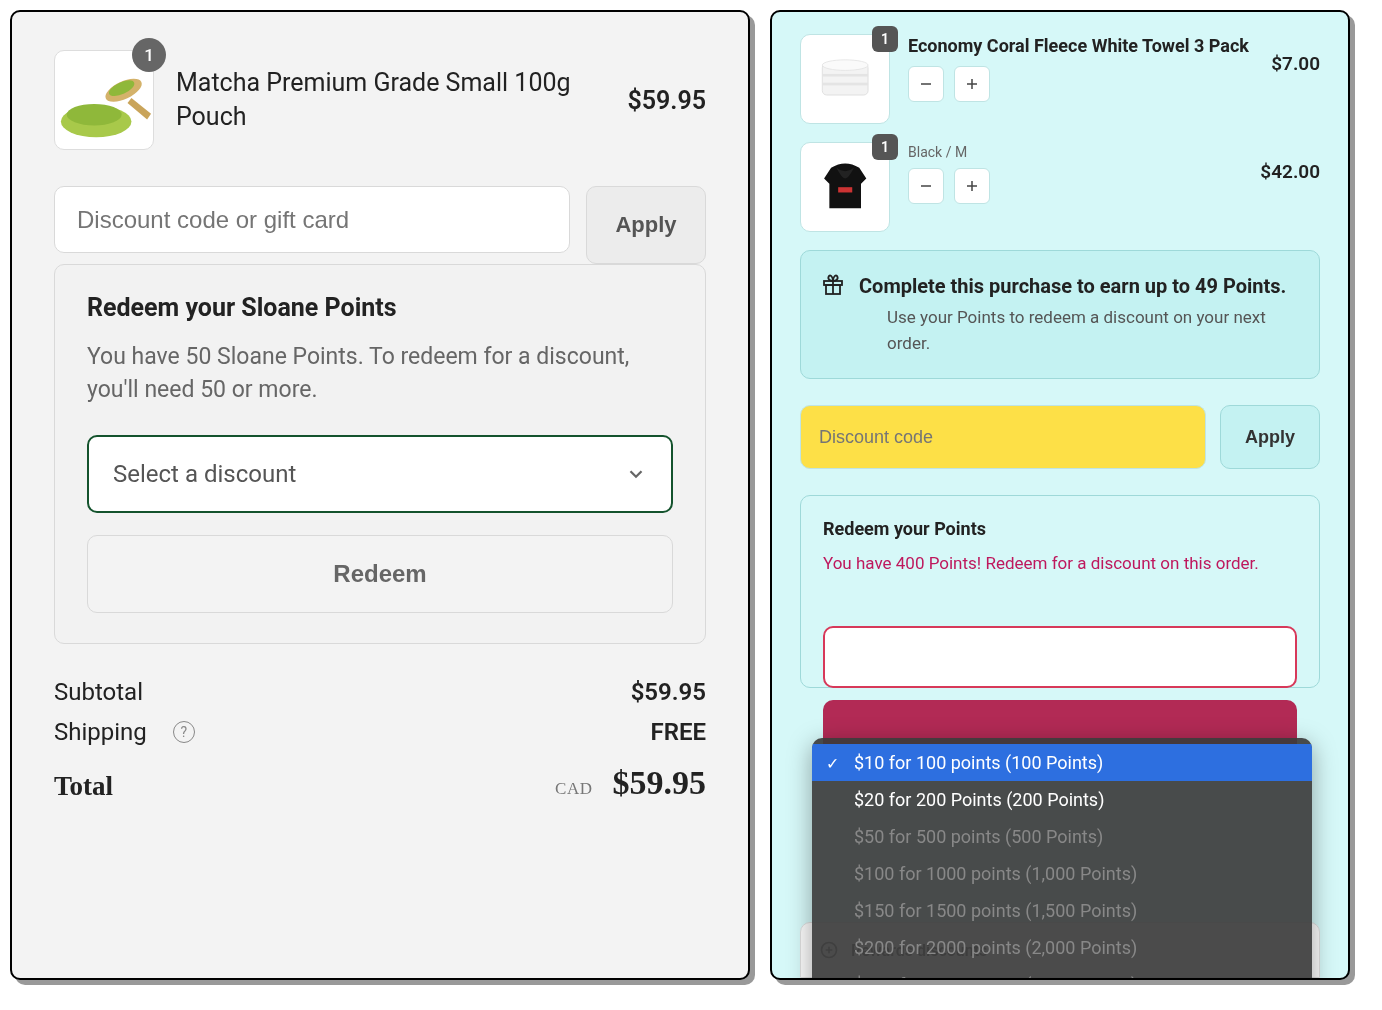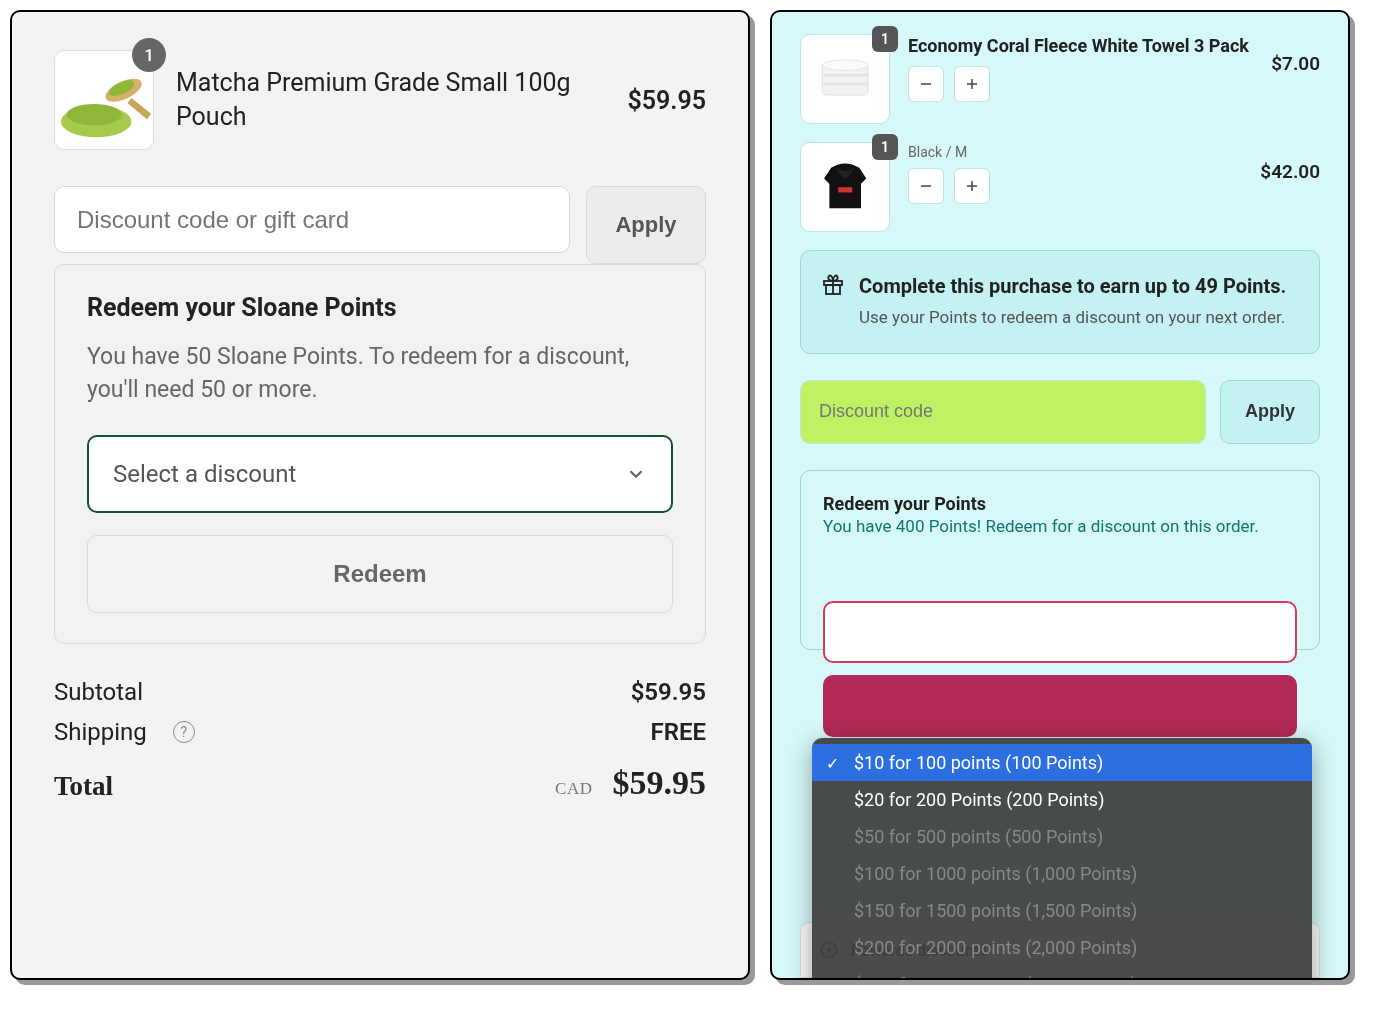--- a/index.html
+++ b/index.html
@@ -114,38 +114,38 @@
     cursor:pointer; font-size:20px; color:#444;
   }
   .item-price-r { font-size:19px; font-weight:600; padding-top:18px; }
 
   .earn-box-r {
     margin-top:18px; border:1px solid #9ed9d9; border-radius:10px;
     background:#c4f2f2; padding:20px 20px 22px; display:flex; gap:14px;
   }
   .gift-icon { width:24px; height:24px; flex-shrink:0; color:#222; margin-top:2px; }
   .earn-title-r { font-size:20px; font-weight:700; line-height:1.5; }
-  .earn-desc-r { font-size:17px; color:#555; line-height:1.5; margin-top:4px; }
+  .earn-desc-r { font-size:17px; color:#555; line-height:1.5; margin-top:4px;margin-left:28px; }
 
   .discount-row-r { display:flex; gap:14px; margin-top:26px; }
   .discount-input-r {
     flex:1; height:64px; border:1px solid #bfe4e4; border-radius:10px;
-    background:#bef264; padding:0 18px; font-size:18px; color:#777;
+    background:#fde047; padding:0 18px; font-size:18px; color:#777;
   }
   .apply-btn-r {
     width:100px; height:64px; border:1px solid #9ed9d9; border-radius:10px;
     background:#c4f2f2; font-size:18px; font-weight:600; color:#333; cursor:pointer;
   }
 
   .redeem-box-r {
     margin-top:26px; border:1px solid #9ed9d9; border-radius:10px;
     background:#d6f8f8; padding:22px 22px 110px; position:relative;
   }
   .redeem-title-r { font-size:18px; font-weight:700; }
-  .redeem-desc-r { font-size:17px; color:#0f766e; line-height:1.5; }
+  .redeem-desc-r { font-size:17px; color:#be185d; line-height:1.5; margin-top:12px; }
   .select-r-frame {
     position:absolute; left:22px; right:22px; top:130px; height:62px;
     border:2px solid #d7395a; border-radius:10px; background:#fff;
   }
   .redeem-btn-r-frame {
     position:absolute; left:22px; right:22px; top:204px; height:62px;
     border-radius:10px; background:#b22a55;
   }
 
   .dropdown-r {

